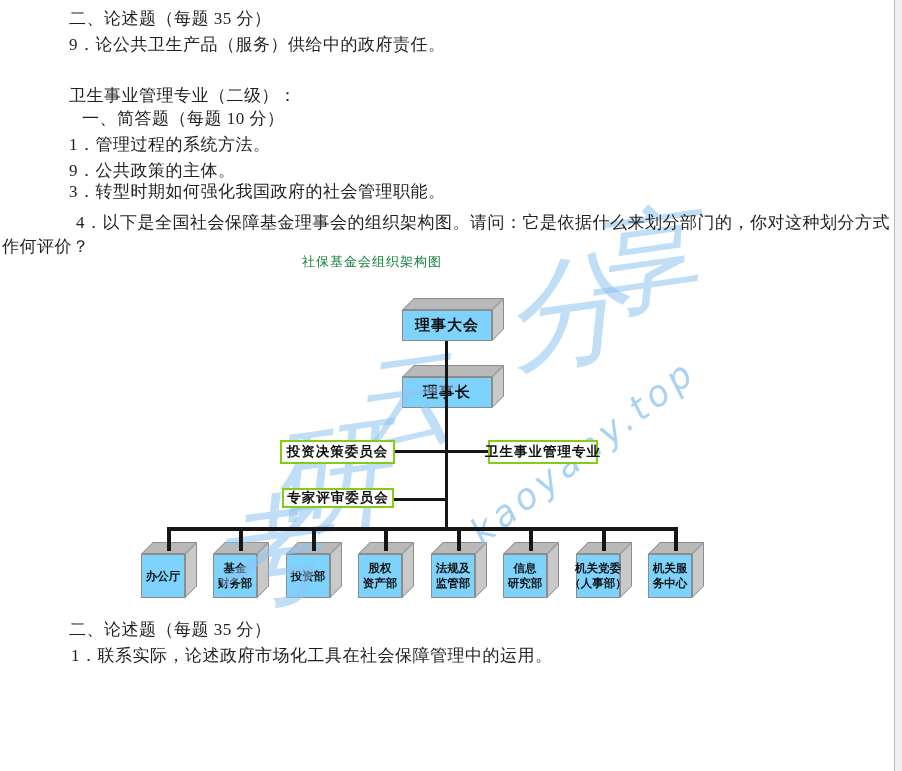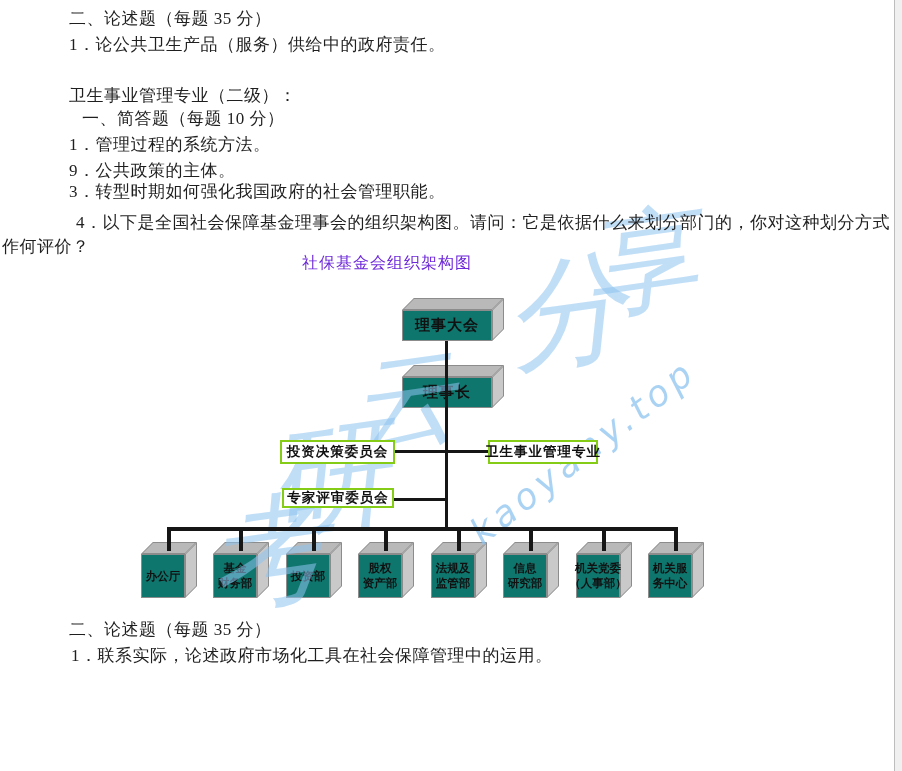--- a/index.html
+++ b/index.html
@@ -6,39 +6,39 @@
   body{
     width:902px;height:771px;position:relative;background:#ffffff;overflow:hidden;
     font-family:"Liberation Serif","DejaVu Serif",serif;color:#1c1c1c;
   }
   
   .docline{
     position:absolute;font-size:17px;line-height:20px;white-space:nowrap;
     color:#1f1f1f;z-index:6;letter-spacing:0.5px;
   }
   .chart-title{
-    position:absolute;left:302px;top:253px;font-size:16px;letter-spacing:1px;
-    white-space:nowrap;z-index:6;color:#6d28d9;
+    position:absolute;left:302px;top:253px;font-size:13px;letter-spacing:1px;
+    white-space:nowrap;z-index:6;color:#15803d;
   }
   
   .wm-char{
     position:absolute;z-index:3;color:#8ec4f0;opacity:0.55;
     font-family:"DejaVu Sans",sans-serif;font-style:italic;
     transform:rotate(-8deg);pointer-events:none;line-height:1;
   }
   .wm-url{
     position:absolute;left:462px;top:520px;z-index:3;color:#8ec4f0;opacity:0.75;
     font-family:"DejaVu Sans",sans-serif;font-style:italic;font-size:36px;
     letter-spacing:5px;transform:rotate(-38deg);transform-origin:0 0;
     white-space:nowrap;pointer-events:none;
   }
   
   .box3d{position:absolute;z-index:2;}
   .b-front{
-    position:absolute;left:0;top:0;background:#0f766e;border:1px solid #8c8c8c;
+    position:absolute;left:0;top:0;background:#7dd3fc;border:1px solid #8c8c8c;
     display:flex;flex-direction:column;align-items:center;justify-content:center;
     box-sizing:border-box;font-family:"Liberation Sans","DejaVu Sans",sans-serif;
     font-weight:bold;color:#111;
   }
   .b-top{
     position:absolute;left:0;top:-12px;height:12px;background:#b9b9b9;
     border:1px solid #8c8c8c;box-sizing:border-box;
     transform:skewX(-45deg);transform-origin:0 100%;
   }
   .b-right{
@@ -70,21 +70,21 @@
 <body>
 
 <span class="wm-char" style="left:208px;top:492px;font-size:120px">考</span>
 <span class="wm-char" style="left:268px;top:418px;font-size:120px">研</span>
 <span class="wm-char" style="left:352px;top:348px;font-size:105px">云</span>
 <span class="wm-char" style="left:505px;top:252px;font-size:120px">分</span>
 <span class="wm-char" style="left:584px;top:206px;font-size:112px">享</span>
 <div class="wm-url">kaoyany.top</div>
 
 <div class="docline" style="left:69px;top:9px">二、论述题（每题 35 分）</div>
-<div class="docline" style="left:69px;top:35px">1．论公共卫生产品（服务）供给中的政府责任。</div>
+<div class="docline" style="left:69px;top:35px">9．论公共卫生产品（服务）供给中的政府责任。</div>
 <div class="docline" style="left:69px;top:86px">卫生事业管理专业（二级）：</div>
 <div class="docline" style="left:82px;top:109px">一、简答题（每题 10 分）</div>
 <div class="docline" style="left:69px;top:135px">1．管理过程的系统方法。</div>
 <div class="docline" style="left:69px;top:161px">9．公共政策的主体。</div>
 <div class="docline" style="left:69px;top:182px">3．转型时期如何强化我国政府的社会管理职能。</div>
 <div class="docline" style="left:76px;top:213px">4．以下是全国社会保障基金理事会的组织架构图。请问：它是依据什么来划分部门的，你对这种划分方式</div>
 <div class="docline" style="left:2px;top:237px">作何评价？</div>
 <div class="chart-title">社保基金会组织架构图</div>
 <div class="docline" style="left:69px;top:620px">二、论述题（每题 35 分）</div>
 <div class="docline" style="left:71px;top:646px">1．联系实际，论述政府市场化工具在社会保障管理中的运用。</div>

